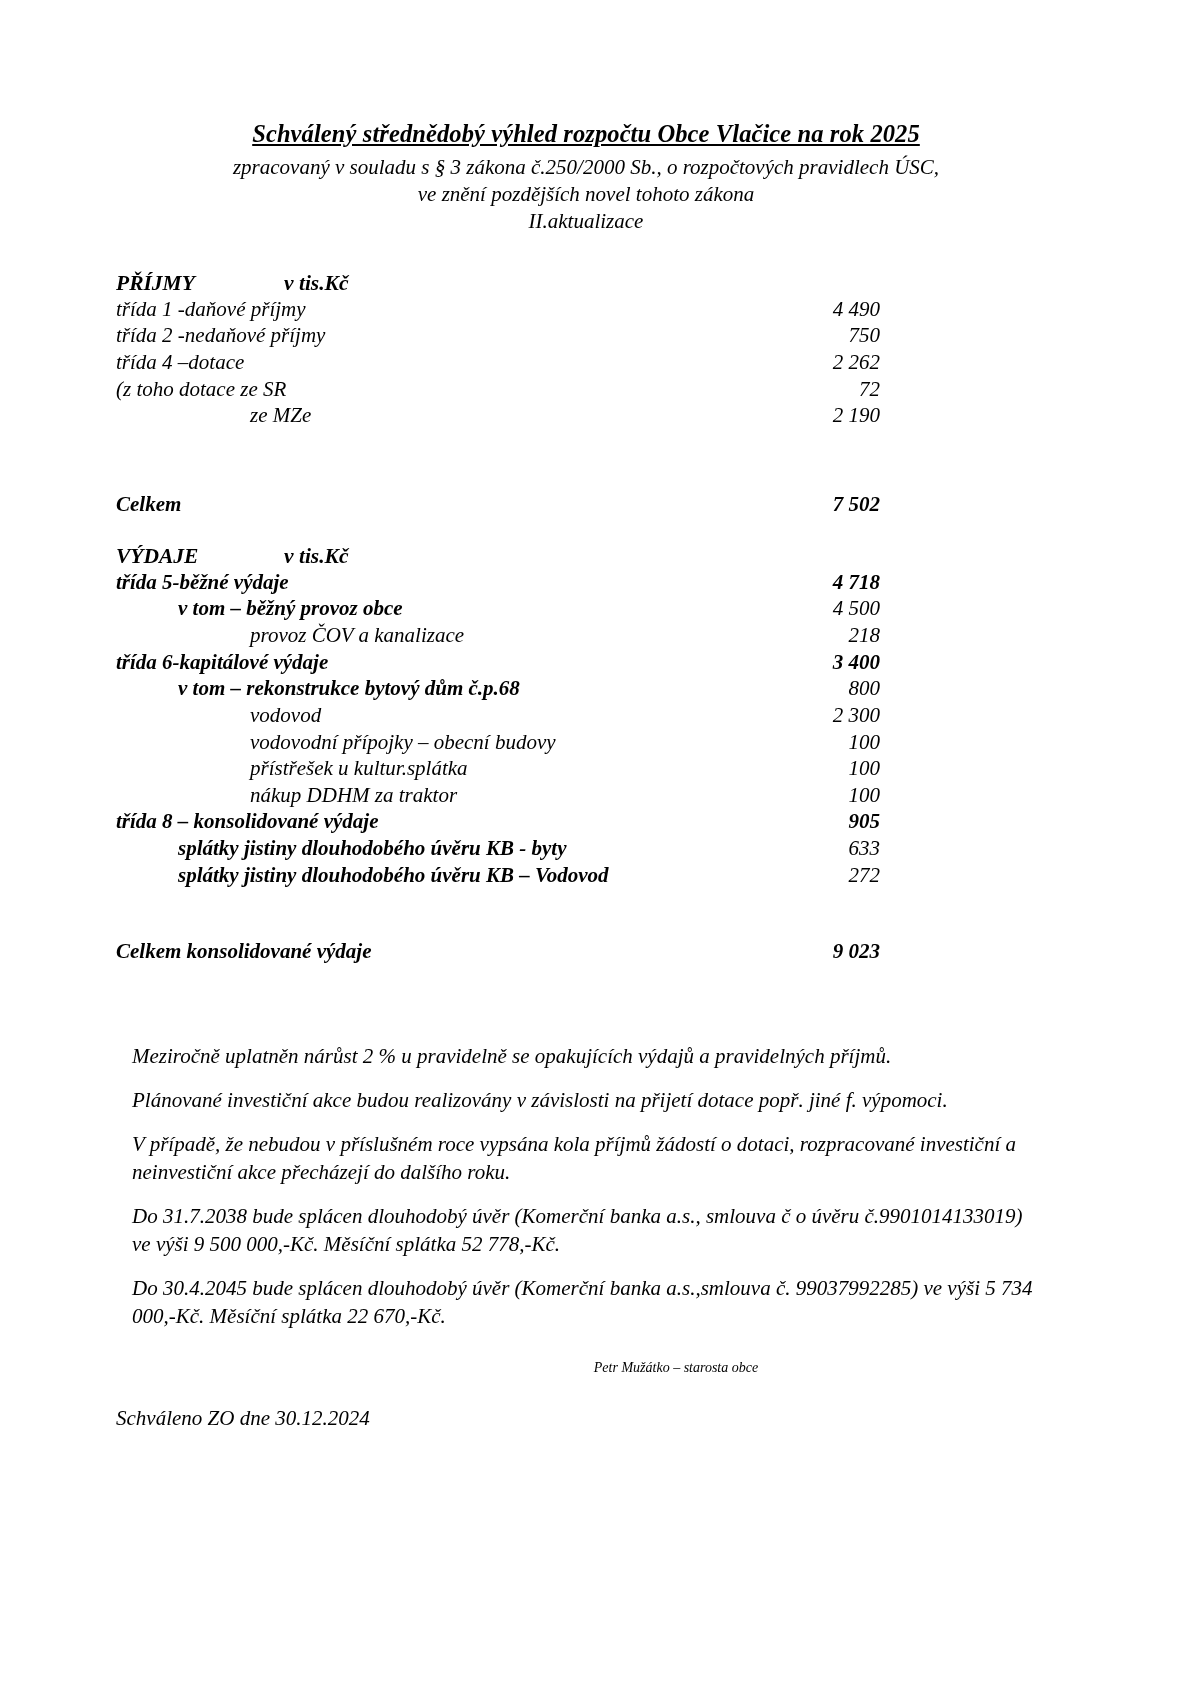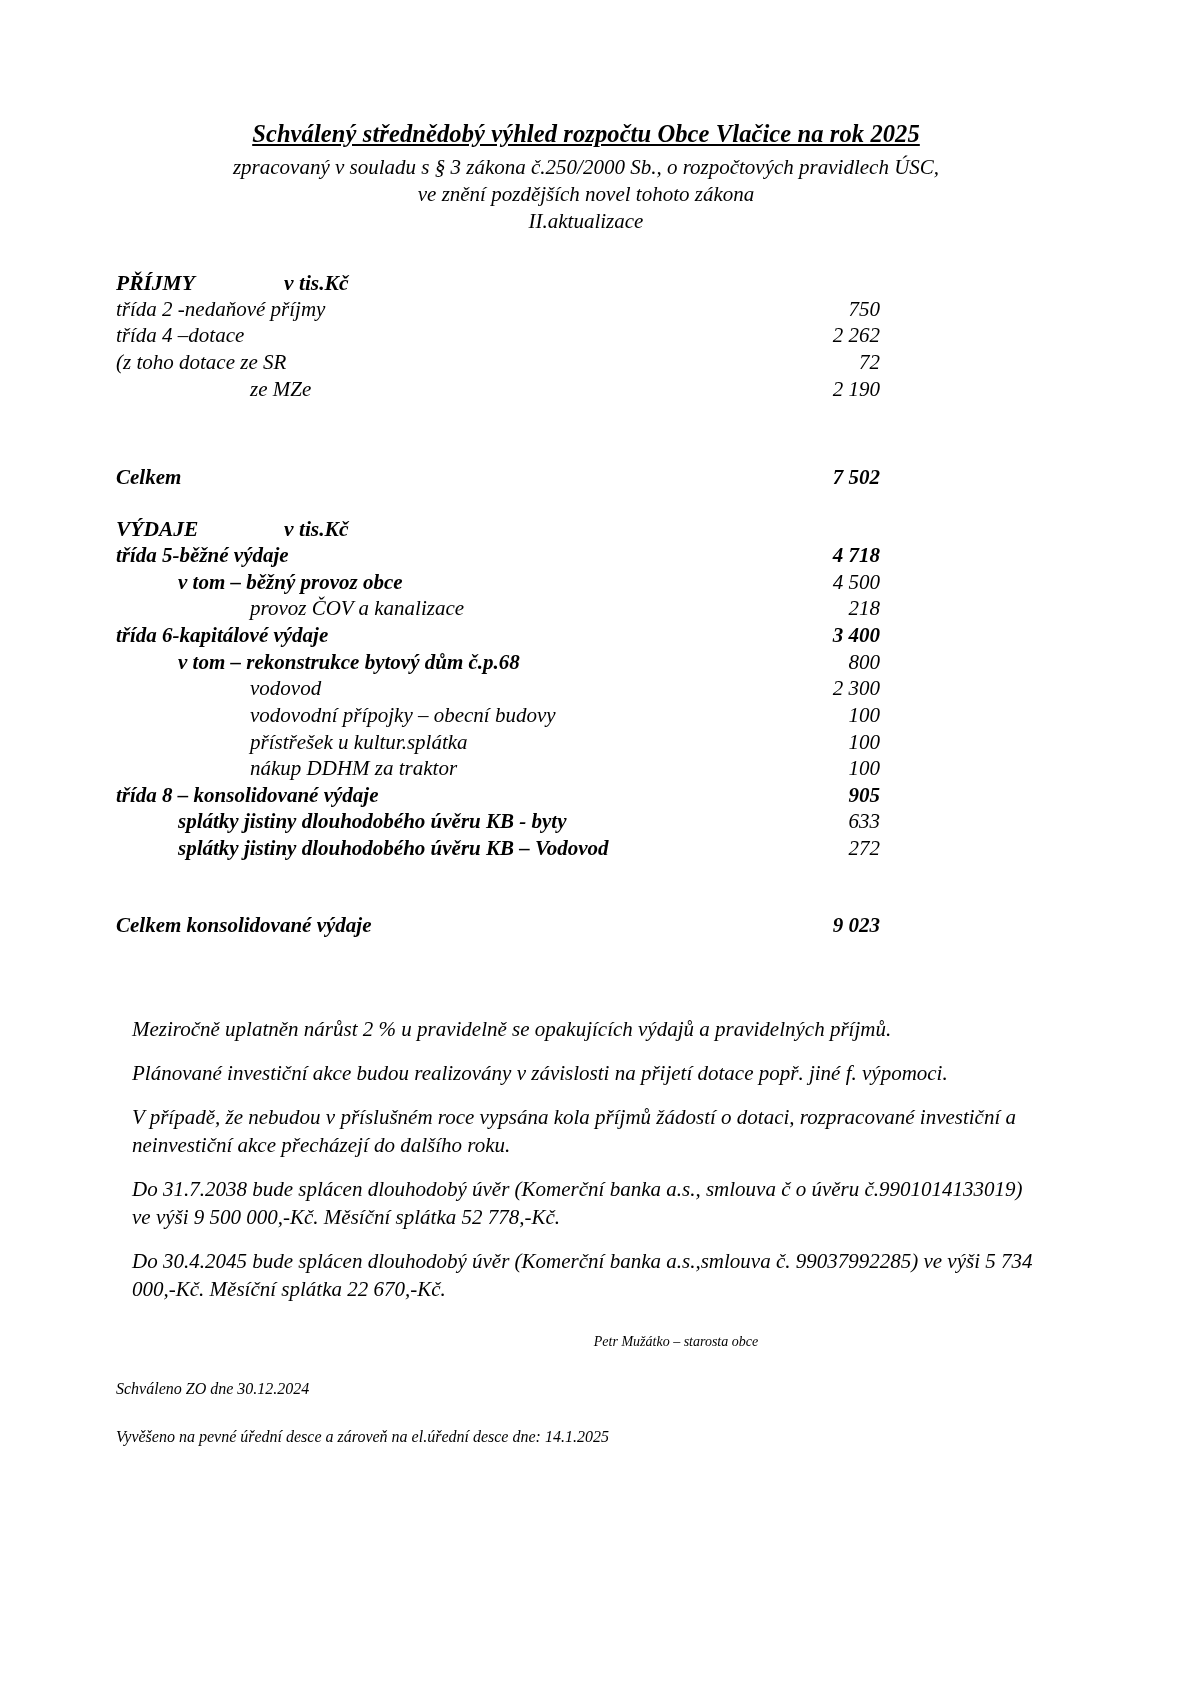--- a/index.html
+++ b/index.html
@@ -86,21 +86,21 @@
   }
   .signature {
     font-style: italic;
     font-size: 14px;
     text-align: center;
     padding-left: 180px;
     margin-top: 30px;
   }
   .footer-line {
     font-style: italic;
-    font-size: 16px;
+    font-size: 21px;
     margin-top: 30px;
   }
 </style>
 </head>
 <body>
 
 <div class="page">
 
   <h1 class="title">Schválený střednědobý výhled rozpočtu Obce Vlačice na rok  2025</h1>
 
@@ -110,20 +110,24 @@
     <span class="subtitle-line">II.aktualizace</span>
   </div>
 
   <div class="spacer-lg"></div>
 
   <div class="section-head">
     <span class="sh-label">PŘÍJMY</span>
     <span class="sh-unit">v tis.Kč</span>
   </div>
 
+  <div class="row">
+    <span class="lbl">třída 1 -daňové příjmy</span>
+    <span class="val">4 490</span>
+  </div>
   <div class="row">
     <span class="lbl">třída 2 -nedaňové příjmy</span>
     <span class="val">750</span>
   </div>
   <div class="row">
     <span class="lbl">třída 4 –dotace</span>
     <span class="val">2 262</span>
   </div>
   <div class="row ind-sr">
     <span class="lbl">(z toho  dotace     ze SR</span>
@@ -214,15 +218,14 @@
     <p>Plánované investiční akce budou realizovány v závislosti na přijetí dotace popř. jiné f. výpomoci.</p>
     <p>V případě, že nebudou v příslušném roce vypsána kola příjmů žádostí o dotaci, rozpracované investiční a neinvestiční akce přecházejí do dalšího roku.</p>
     <p>Do 31.7.2038 bude splácen dlouhodobý úvěr (Komerční banka a.s., smlouva č o úvěru č.9901014133019) ve výši 9 500 000,-Kč. Měsíční splátka 52 778,-Kč.</p>
     <p>Do 30.4.2045 bude splácen dlouhodobý úvěr (Komerční banka a.s.,smlouva č. 99037992285) ve výši 5 734 000,-Kč. Měsíční splátka 22 670,-Kč.</p>
   </div>
 
   <div class="signature">Petr Mužátko – starosta obce</div>
 
   <div class="footer-line">Schváleno ZO dne 30.12.2024</div>
 
-  <div class="footer-line">Vyvěšeno na pevné úřední desce a zároveň na el.úřední desce dne: 14.1.2025</div>
 
 </div>
 
 </body></html>

